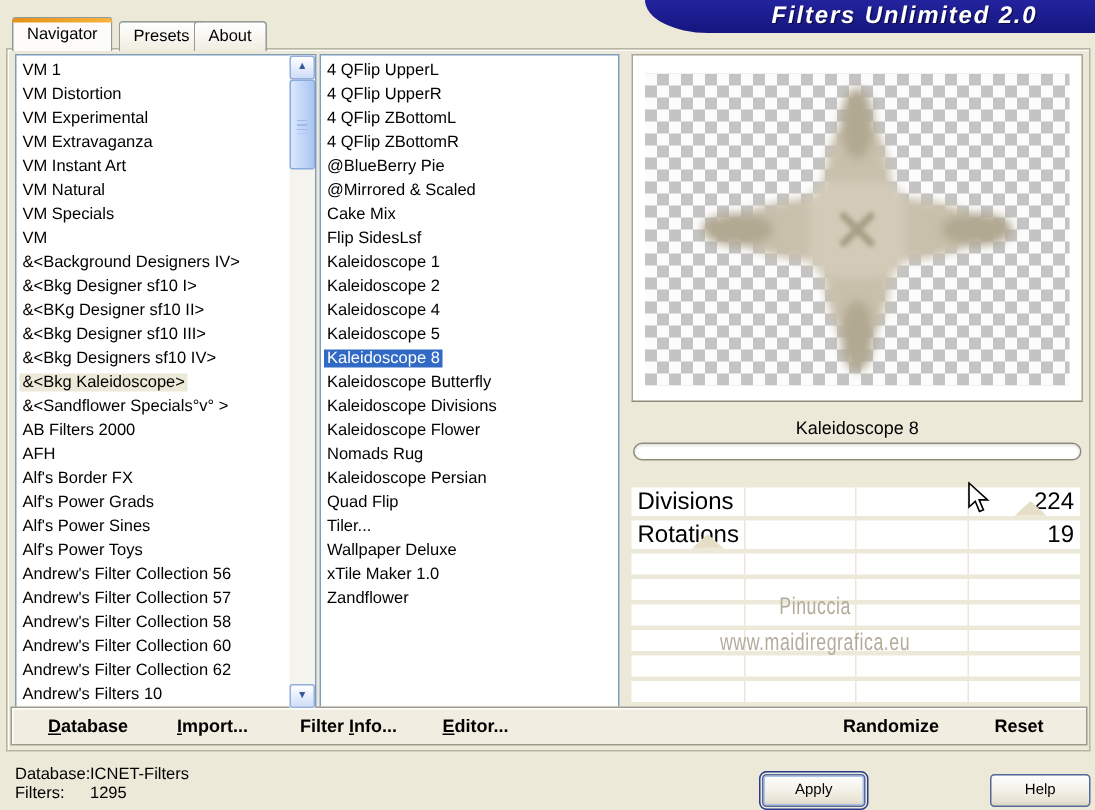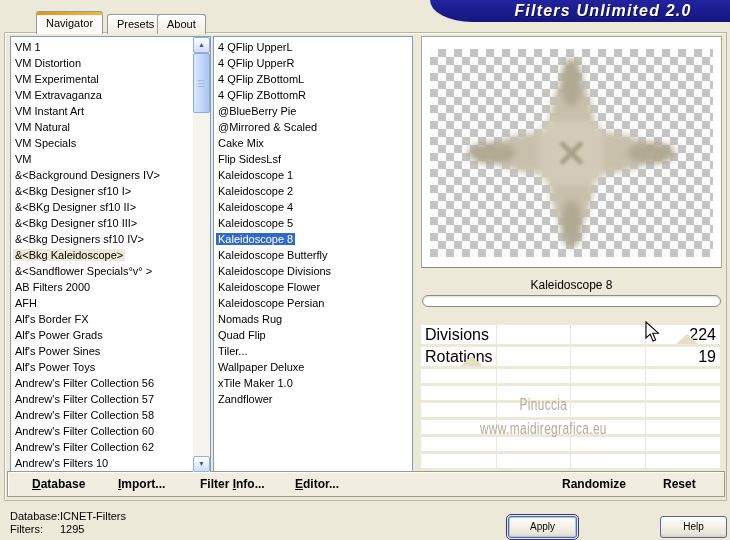--- a/index.html
+++ b/index.html
@@ -22,21 +22,20 @@
     white-space:nowrap;
   }
   
   .tab{
     position:absolute;height:19px;top:14px;
     background:linear-gradient(#ffffff,#f0ede0);
     border:1px solid #919b9c;border-bottom:none;
     border-radius:3px 3px 0 0;
     font-size:11px;line-height:18px;padding:0 9px;
     z-index:3;
-    margin-left:28px;
   }
   .tab.active{
     top:11px;height:22px;line-height:22px;background:#fdfcf9;
   }
   .tab.active::before{
     content:'';position:absolute;top:0;left:-1px;right:-1px;height:3px;
     background:linear-gradient(90deg,#e59317,#f7b33e);
     border-radius:3px 3px 0 0;
   }
   #tab-navigator{left:8px;}
@@ -218,22 +217,22 @@
     <div class="item"><span>Cake Mix</span></div>
     <div class="item"><span>Flip SidesLsf</span></div>
     <div class="item"><span>Kaleidoscope 1</span></div>
     <div class="item"><span>Kaleidoscope 2</span></div>
     <div class="item"><span>Kaleidoscope 4</span></div>
     <div class="item"><span>Kaleidoscope 5</span></div>
     <div class="item selected"><span>Kaleidoscope 8</span></div>
     <div class="item"><span>Kaleidoscope Butterfly</span></div>
     <div class="item"><span>Kaleidoscope Divisions</span></div>
     <div class="item"><span>Kaleidoscope Flower</span></div>
+    <div class="item"><span>Nomads Rug</span></div>
     <div class="item"><span>Kaleidoscope Persian</span></div>
-    <div class="item"><span>Nomads Rug</span></div>
     <div class="item"><span>Quad Flip</span></div>
     <div class="item"><span>Tiler...</span></div>
     <div class="item"><span>Wallpaper Deluxe</span></div>
     <div class="item"><span>xTile Maker 1.0</span></div>
     <div class="item"><span>Zandflower</span></div>
   </div>
 
 <div id="right-panel">
 
   <div class="preview">

